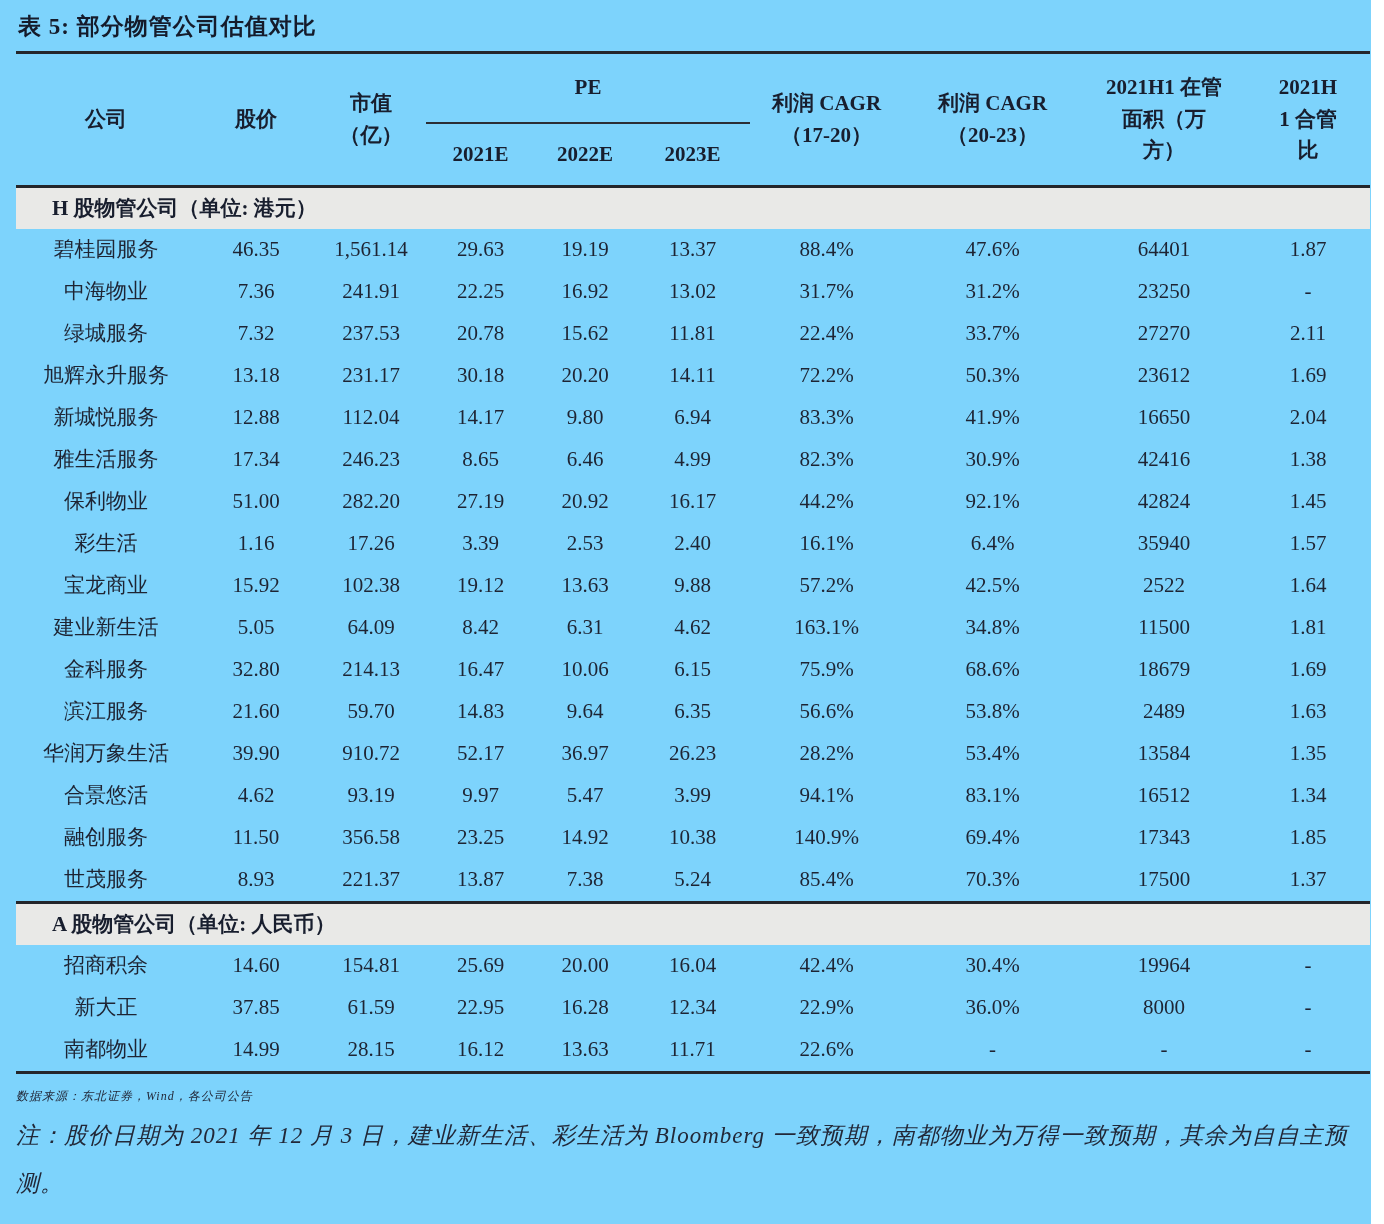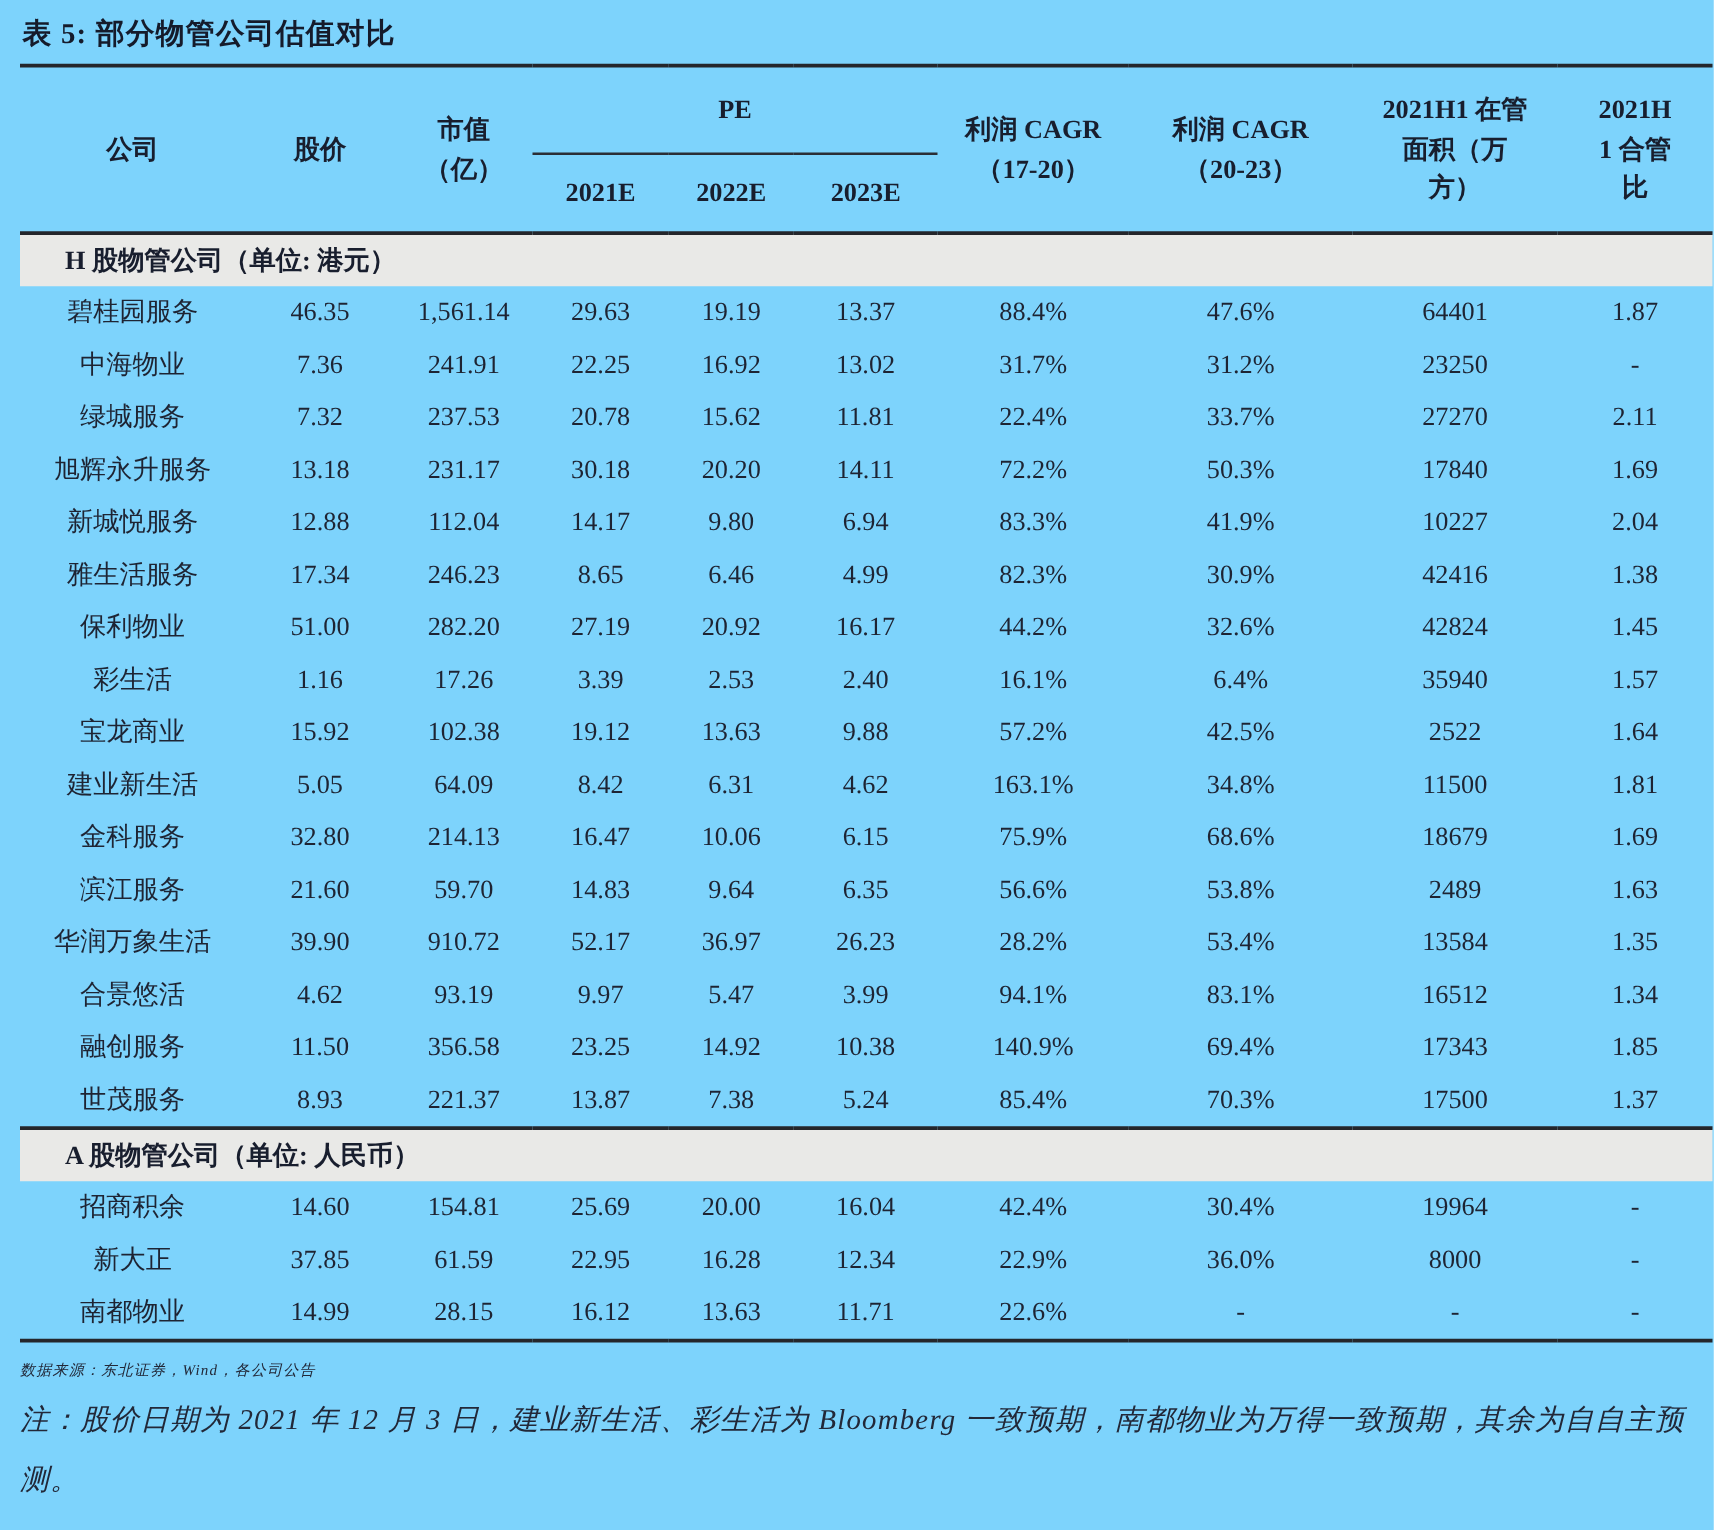--- a/index.html
+++ b/index.html
@@ -165,33 +165,33 @@
         </tr>
         <tr>
           <td>旭辉永升服务</td>
           <td>13.18</td>
           <td>231.17</td>
           <td>30.18</td>
           <td>20.20</td>
           <td>14.11</td>
           <td>72.2%</td>
           <td>50.3%</td>
-          <td>17840</td>
+          <td>23612</td>
           <td>1.69</td>
         </tr>
         <tr>
           <td>新城悦服务</td>
           <td>12.88</td>
           <td>112.04</td>
           <td>14.17</td>
           <td>9.80</td>
           <td>6.94</td>
           <td>83.3%</td>
           <td>41.9%</td>
-          <td>10227</td>
+          <td>16650</td>
           <td>2.04</td>
         </tr>
         <tr>
           <td>雅生活服务</td>
           <td>17.34</td>
           <td>246.23</td>
           <td>8.65</td>
           <td>6.46</td>
           <td>4.99</td>
           <td>82.3%</td>
@@ -200,21 +200,21 @@
           <td>1.38</td>
         </tr>
         <tr>
           <td>保利物业</td>
           <td>51.00</td>
           <td>282.20</td>
           <td>27.19</td>
           <td>20.92</td>
           <td>16.17</td>
           <td>44.2%</td>
-          <td>32.6%</td>
+          <td>92.1%</td>
           <td>42824</td>
           <td>1.45</td>
         </tr>
         <tr>
           <td>彩生活</td>
           <td>1.16</td>
           <td>17.26</td>
           <td>3.39</td>
           <td>2.53</td>
           <td>2.40</td>

